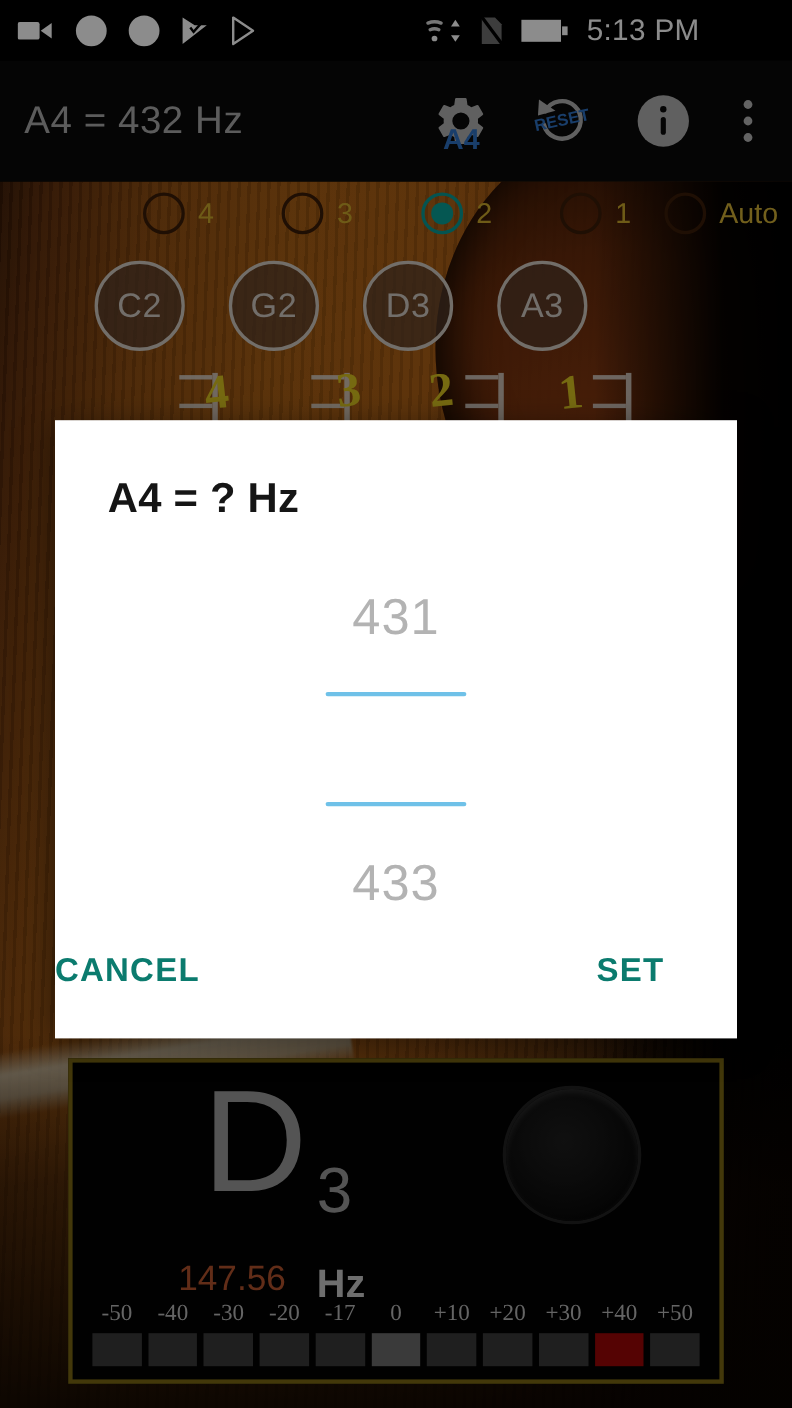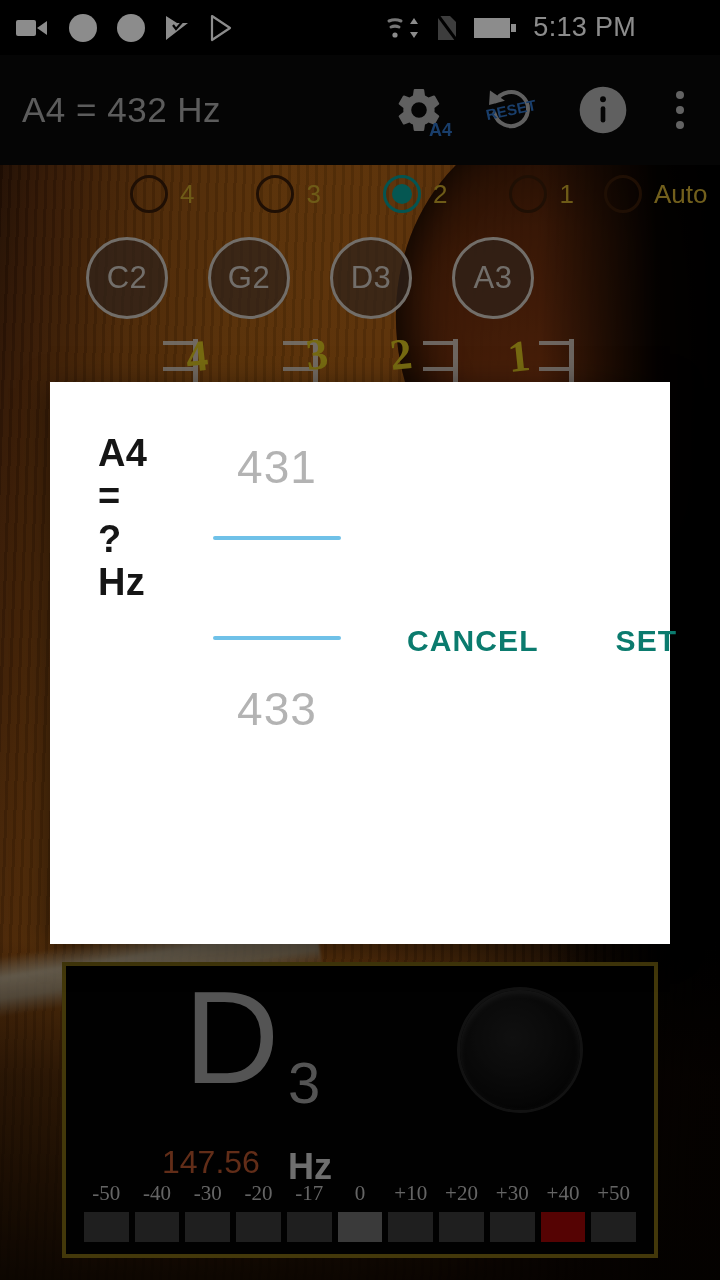--- a/index.html
+++ b/index.html
@@ -49,22 +49,22 @@
   }
   .appbar-actions {
     margin-left:auto; display:flex; align-items:center; gap:26px;
   }
   .action-btn {
     width:66px; height:66px;
     display:flex; align-items:center; justify-content:center;
     position:relative;
   }
   .gear-badge {
-    position:absolute; right:0; bottom:4px;
-    color:#2f72c4; font-size:18px; font-weight:700;
+    position:absolute; right:16px; bottom:4px;
+    color:#2f72c4; font-size:26px; font-weight:700;
     line-height:1;
   }
   .reset-label {
     position:absolute; left:50%; top:50%;
     transform:translate(-50%,-52%) rotate(-12deg);
     color:#2f72c4; font-size:15px; font-weight:700;
     letter-spacing:.2px;
   }
   .kebab {
     width:36px; height:66px;
@@ -177,21 +177,21 @@
 
   
   .scrim {
     position:absolute; inset:0; background:rgba(0,0,0,.45); z-index:50;
   }
   .dialog {
     position:absolute; left:50px; top:382px;
     width:620px; height:562px;
     background:#fff; z-index:60;
     box-shadow:0 6px 28px rgba(0,0,0,.5);
-    display:flex; flex-direction:row;
+    display:flex; flex-direction:column;
   }
   .dialog-title {
     color:#151515; font-size:38px; font-weight:700;
     padding:50px 0 0 48px; letter-spacing:.2px;
   }
   .picker {
     flex:1; display:flex; flex-direction:column;
     align-items:center; justify-content:flex-start;
     padding-top:52px;
   }
@@ -202,21 +202,21 @@
   }
   .pick-val.sel { color:#1d1d1d; }
   .pick-div {
     width:128px; height:4px; background:#6fc1e8; border-radius:2px;
   }
   .pick-gap-a { height:36px; }
   .pick-gap-b { height:48px; }
   .pick-gap-c { height:48px; }
   .pick-gap-d { height:36px; }
   .dialog-actions {
-    display:flex; justify-content:center; align-items:center;
+    display:flex; justify-content:space-between; align-items:center;
     gap:77px; padding:0 66px 44px 0;
   }
   .dlg-btn {
     color:#0b7b6e; font-size:30px; font-weight:700;
     letter-spacing:1.1px; background:none; border:none;
     font-family:"Liberation Sans", sans-serif; cursor:pointer;
   }
 
   
   .tuner {

